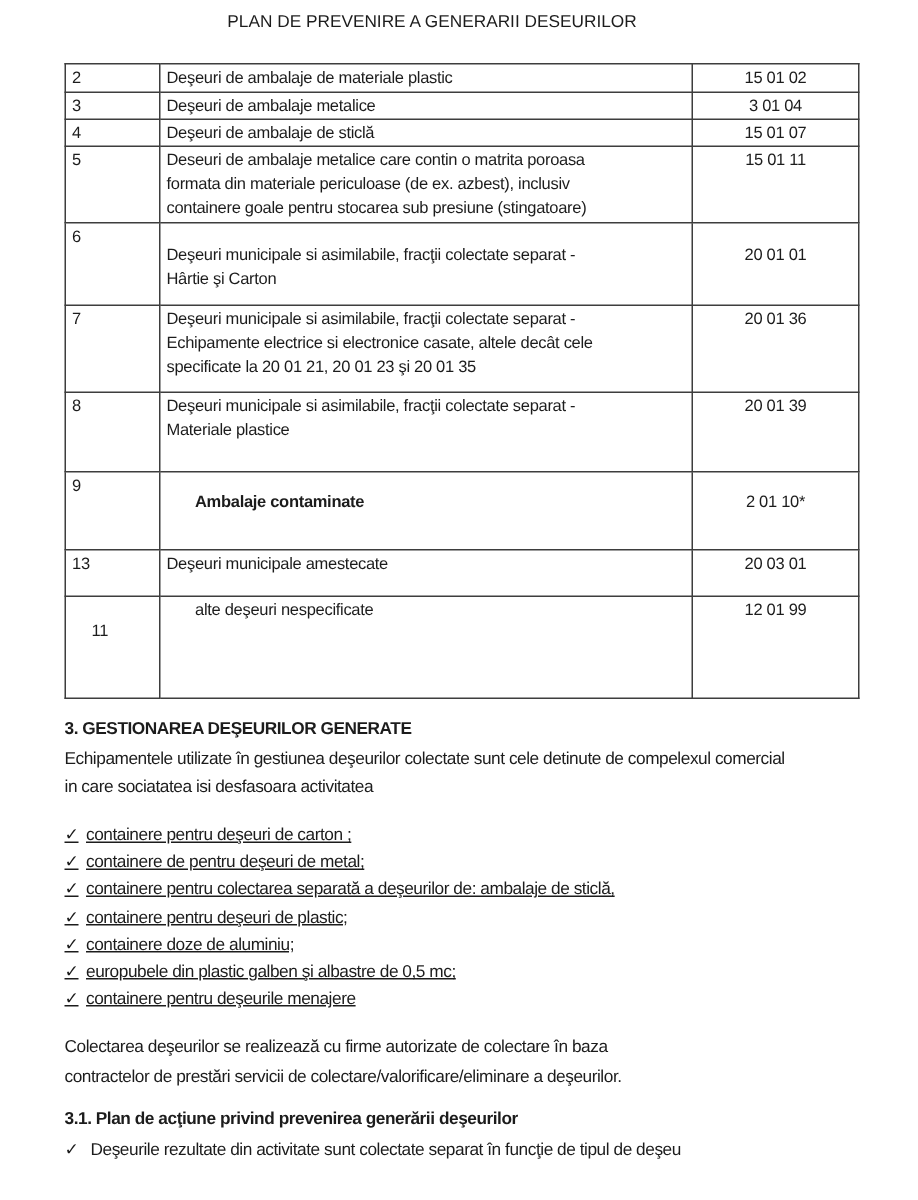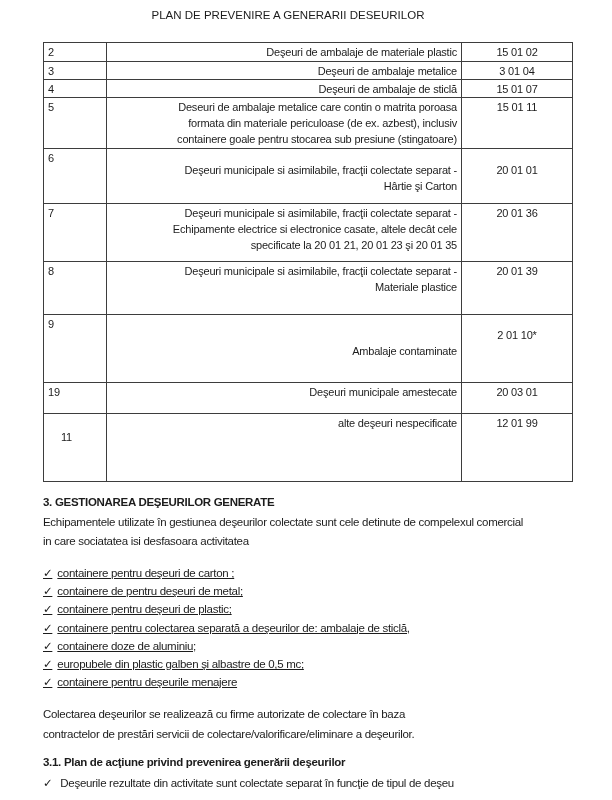--- a/index.html
+++ b/index.html
@@ -8,28 +8,28 @@
     color:#1c1c1c;font-family:"Liberation Sans","DejaVu Sans",sans-serif;
   }
   .title{padding-top:9px;text-align:center;font-size:11.5px;}
 
   table.waste{
     border-collapse:collapse;table-layout:fixed;width:529px;
     margin:21px 0 0 43px;font-size:11px;line-height:16px;letter-spacing:-0.2px;
   }
   table.waste td{border:1px solid #3d3d3d;vertical-align:top;padding:1px 4px 0 4px;}
   td.num{padding-left:11px;}
-  td.desc{padding-left:9px;white-space:pre-line;text-align:right;}
+  td.desc{padding-left:9px;white-space:pre-line;}
   td.code{text-align:center;}
   tr.t2 td{height:17px;} tr.t3 td{height:16px;} tr.t4 td{height:16px;}
   tr.t5 td{height:49px;} tr.t6 td{height:41px;} tr.t7 td{height:56px;}
   tr.t8 td{height:51px;} tr.t9 td{height:39px;} tr.t10 td{height:29px;}
   tr.t11 td{height:52px;}
   tr.t6 td.desc, tr.t6 td.code{padding-top:13px;}
-  tr.t9 td.desc{padding-top:28px;padding-left:23px;}
+  tr.t9 td.desc{padding-top:12px;padding-left:23px;font-weight:bold;}
   tr.t9 td.code{padding-top:12px;}
   tr.t11 td.desc{padding-left:23px;}
   tr.t11 td.num{padding-top:15px;padding-left:17px;}
 
   .content{margin:0 12px 0 43px;font-size:11.5px;letter-spacing:-0.3px;}
   .h3{font-weight:bold;margin-top:13px;line-height:15px;}
   .intro{margin:3px 0 0 0;line-height:18.5px;white-space:pre-line;}
   .checklist{margin-top:14px;line-height:18.2px;text-decoration:underline;}
   .check-item{white-space:pre-line;}
   .check{margin-right:5px;}
@@ -92,43 +92,43 @@
           <td class="desc">Deşeuri municipale si asimilabile, fracţii colectate separat -
 Materiale plastice</td>
           <td class="code">20 01 39</td>
         </tr>
       <tr class="t9">
           <td class="num">9</td>
           <td class="desc">Ambalaje contaminate</td>
           <td class="code">2 01 10*</td>
         </tr>
       <tr class="t10">
-          <td class="num">19</td>
+          <td class="num">13</td>
           <td class="desc">Deşeuri municipale amestecate</td>
           <td class="code">20 03 01</td>
         </tr>
       <tr class="t11">
           <td class="num">11</td>
           <td class="desc">alte deşeuri nespecificate</td>
           <td class="code">12 01 99</td>
         </tr>
     </tbody>
   </table>
 
   <div class="content">
 
     <div class="h3">3. GESTIONAREA DEŞEURILOR GENERATE</div>
     <p class="intro">Echipamentele utilizate în gestiunea deşeurilor colectate sunt cele detinute de compelexul comercial
 in care sociatatea isi desfasoara activitatea</p>
 
     <div class="checklist">
       <div class="check-item"><span class="check">✓</span><span>containere pentru deşeuri de carton ;</span></div>
       <div class="check-item"><span class="check">✓</span><span>containere de pentru deşeuri de metal;</span></div>
+      <div class="check-item"><span class="check">✓</span><span>containere pentru colectarea separată a deşeurilor de: ambalaje de sticlă,</span></div>
       <div class="check-item"><span class="check">✓</span><span>containere pentru deşeuri de plastic;</span></div>
-      <div class="check-item"><span class="check">✓</span><span>containere pentru colectarea separată a deşeurilor de: ambalaje de sticlă,</span></div>
       <div class="check-item"><span class="check">✓</span><span>containere  doze de aluminiu;</span></div>
       <div class="check-item"><span class="check">✓</span><span>europubele din plastic galben şi albastre de 0,5 mc;</span></div>
       <div class="check-item"><span class="check">✓</span><span>containere pentru deşeurile menajere</span></div>
     </div>
 
     <p class="collect">Colectarea deşeurilor se realizează cu firme autorizate de colectare în baza
 contractelor de prestări servicii de colectare/valorificare/eliminare a deşeurilor.</p>
 
     <div class="h31">3.1. Plan de acţiune privind prevenirea generării deşeurilor</div>
 

